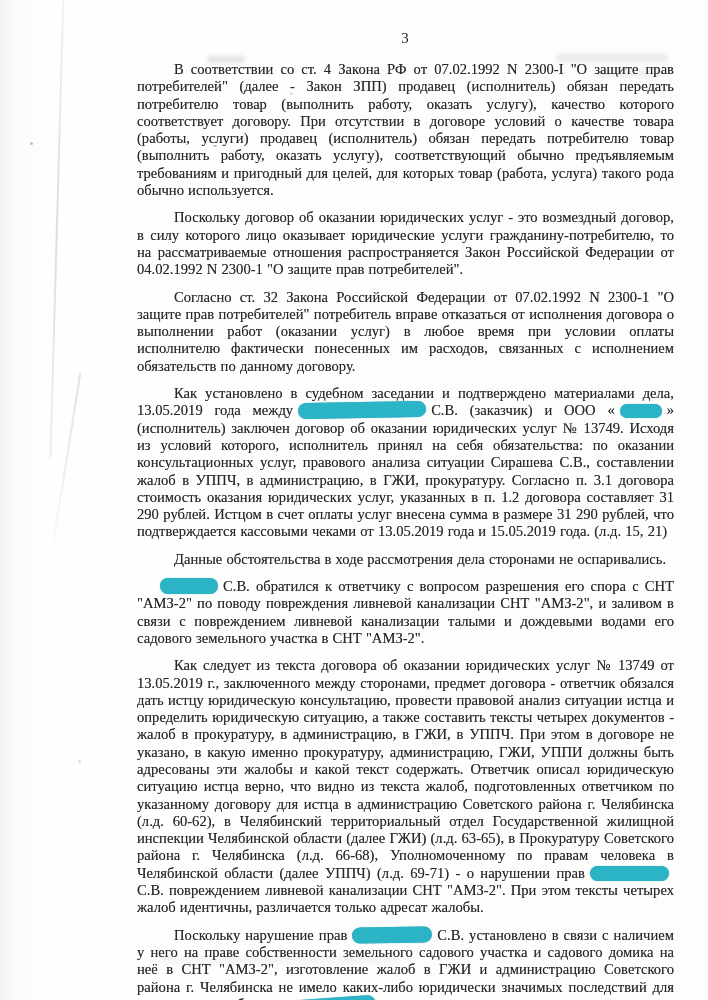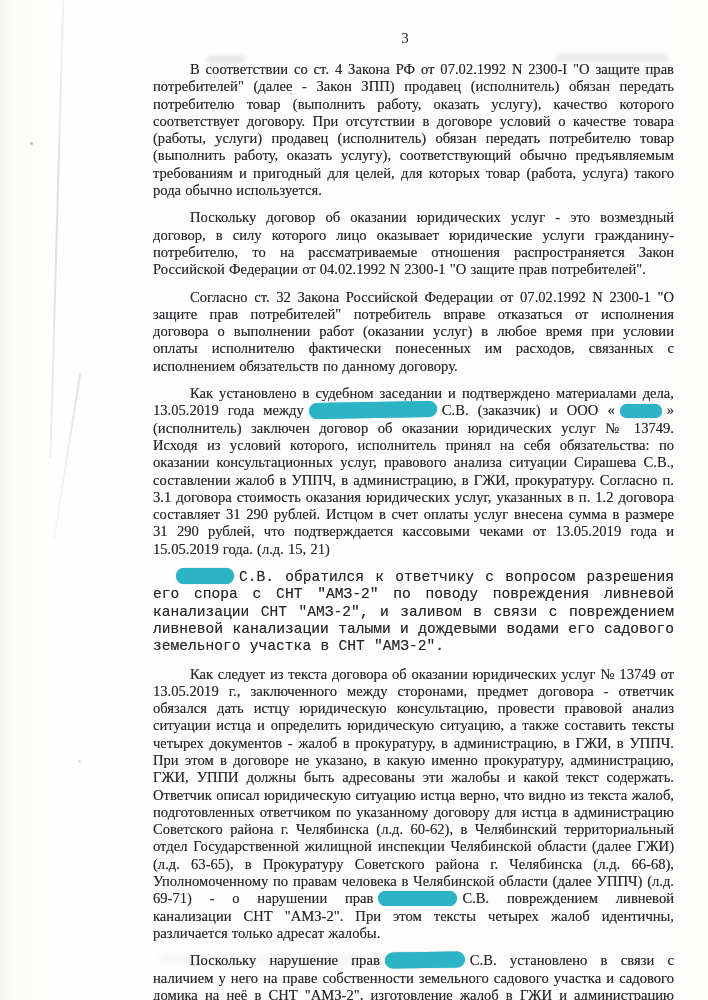--- a/index.html
+++ b/index.html
@@ -25,22 +25,22 @@
   }
   .content {
     position: absolute;
     top: 61px; left: 137px; width: 537px;
     font-size: 14.6px;
     line-height: 17.3px;
     text-align: justify;
     word-spacing: 0.5px;
     text-shadow: 0 0 0.5px rgba(45,45,52,0.55);
   }
-  p.para { margin: 0 0 10px 16px; text-indent: 37px; }
-  p.para.indent-sm { text-indent: 18px; font-family: Liberation Mono, monospace; }
+  p.para { margin: 0 0 10px 0; text-indent: 37px; }
+  p.para.indent-sm { text-indent: 18px; }
   p.para:last-child { margin-bottom: 0; }
 
   
   .redact {
     display: inline-block;
     background: #2ab4c6;
     border-radius: 9px;
     height: 15px;
     vertical-align: -3px;
     margin: 0 5px;
@@ -97,20 +97,21 @@
   <div class="content">
 
     <p class="para"><span>В соответствии со ст. 4 Закона РФ от 07.02.1992    N 2300-I "О защите прав потребителей" (далее - Закон ЗПП) продавец (исполнитель) обязан передать потребителю товар (выполнить работу, оказать услугу), качество которого соответствует договору. При отсутствии в договоре условий о качестве товара (работы, услуги) продавец (исполнитель) обязан передать потребителю товар (выполнить работу, оказать услугу), соответствующий обычно предъявляемым требованиям и пригодный для целей, для которых товар (работа, услуга) такого рода обычно используется.</span></p>
 
     <p class="para"><span>Поскольку договор об оказании юридических услуг - это возмездный договор, в силу которого лицо оказывает юридические услуги гражданину-потребителю, то на рассматриваемые отношения распространяется Закон Российской Федерации от 04.02.1992 N 2300-1 "О защите прав потребителей".</span></p>
 
     <p class="para"><span>Согласно ст. 32 Закона Российской Федерации от 07.02.1992 N 2300-1 "О защите прав потребителей" потребитель вправе отказаться от исполнения договора о выполнении работ (оказании услуг) в любое время при условии оплаты исполнителю фактически понесенных им расходов, связанных с исполнением обязательств по данному договору.</span></p>
 
     <p class="para"><span>Как установлено в судебном заседании и подтверждено материалами дела, 13.05.2019 года между</span><span class="redact r1"></span><span>С.В. (заказчик) и ООО «</span><span class="redact r2"></span><span>» (исполнитель) заключен договор об оказании юридических услуг № 13749. Исходя из условий которого, исполнитель принял на себя обязательства: по оказании консультационных услуг, правового анализа ситуации Сирашева С.В., составлении жалоб в УППЧ, в администрацию, в ГЖИ, прокуратуру. Согласно п. 3.1  договора стоимость оказания юридических услуг, указанных в п. 1.2 договора составляет 31 290 рублей. Истцом в счет оплаты услуг внесена сумма  в размере 31 290 рублей, что подтверждается кассовыми чеками от 13.05.2019 года и 15.05.2019 года. (л.д. 15, 21)</span></p>
 
+    <p class="para"><span>Данные обстоятельства в ходе рассмотрения дела сторонами не оспаривались.</span></p>
 
     <p class="para indent-sm"><span class="redact r3"></span><span>С.В. обратился к ответчику с вопросом разрешения его спора с СНТ "АМЗ-2" по поводу повреждения ливневой канализации СНТ "АМЗ-2", и заливом в связи с повреждением ливневой канализации талыми и дождевыми водами его садового земельного участка в СНТ "АМЗ-2".</span></p>
 
     <p class="para"><span>Как следует из текста договора об оказании юридических услуг № 13749 от 13.05.2019 г., заключенного между сторонами, предмет договора - ответчик обязался дать истцу юридическую консультацию, провести правовой анализ ситуации истца и определить юридическую ситуацию, а также составить тексты четырех документов - жалоб в прокуратуру, в администрацию, в ГЖИ, в УППЧ. При этом в договоре не указано, в какую именно прокуратуру, администрацию, ГЖИ, УППИ должны быть адресованы эти жалобы и какой текст содержать.  Ответчик описал юридическую ситуацию истца верно, что видно из текста жалоб, подготовленных ответчиком по указанному договору для истца в администрацию Советского района г. Челябинска (л.д. 60-62), в Челябинский территориальный отдел Государственной жилищной инспекции Челябинской области (далее ГЖИ) (л.д. 63-65), в Прокуратуру Советского района г. Челябинска (л.д. 66-68), Уполномоченному по правам человека в Челябинской области (далее УППЧ) (л.д. 69-71) - о нарушении прав</span><span class="redact r4"></span><span>С.В. повреждением ливневой канализации СНТ "АМЗ-2". При этом тексты четырех жалоб идентичны, различается только адресат жалобы.</span></p>
 
     <p class="para"><span>Поскольку нарушение прав</span><span class="redact r5"></span><span>С.В. установлено в связи с наличием у него на праве собственности земельного садового участка и садового домика на неё в СНТ "АМЗ-2", изготовление жалоб в ГЖИ и администрацию Советского района г. Челябинска не имело каких-либо юридически значимых последствий для разрешения проблемы</span><span class="redact r6"></span></p>
 
   </div>
 </div>
 

